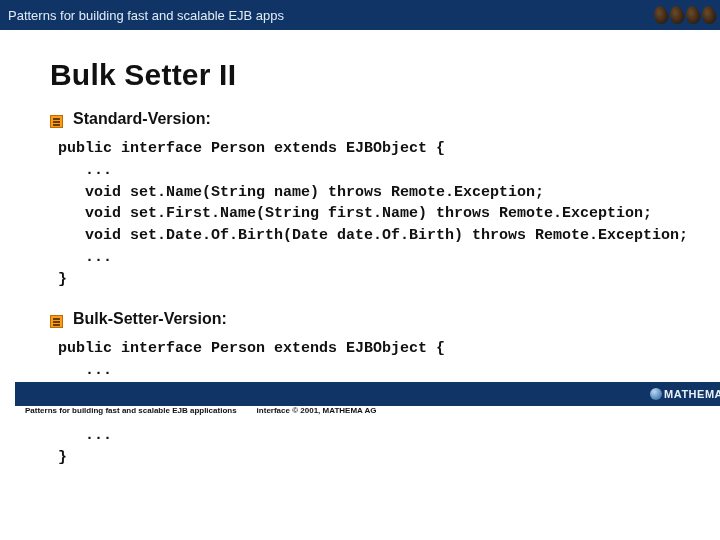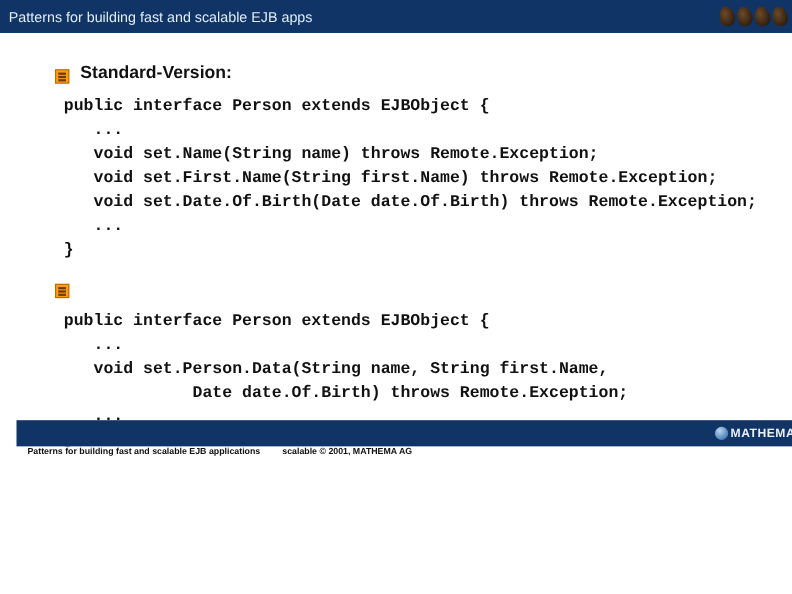--- a/index.html
+++ b/index.html
@@ -38,50 +38,52 @@
       <span class="bean"></span>
       <span class="bean"></span>
       <span class="bean"></span>
     </div>
   </div>
   <div class="gap-bar"></div>
 
   <div class="left-rail"></div>
 
   <div class="main">
+    <h1 class="slide-title">Bulk Setter II</h1>
 
     <div class="bullet-row">
       <span class="bullet-icon"></span>
       <span class="bullet-text">Standard-Version:</span>
     </div>
     <div class="code-block">public interface Person extends EJBObject {
    ...
    void set.Name(String name) throws Remote.Exception;
    void set.First.Name(String first.Name) throws Remote.Exception;
    void set.Date.Of.Birth(Date date.Of.Birth) throws Remote.Exception;
    ...
 }</div>
 
     <div class="bullet-row">
       <span class="bullet-icon"></span>
+      <span class="bullet-text">Bulk-Setter-Version:</span>
     </div>
     <div class="code-block">public interface Person extends EJBObject {
    ...
    void set.Person.Data(String name, String first.Name,
              Date date.Of.Birth) throws Remote.Exception;
    ...
 }</div>
   </div>
 
   <div class="footer-bar">
     <div class="footer-blue">
       <span class="logo">
         <span class="globe"></span>
         <span>MATHEMA</span>
       </span>
     </div>
     <div class="footer-white">
       <span class="footer-text bold">Patterns for building fast and scalable EJB applications</span>
-      <span class="footer-text bold">scalable © 2001, MATHEMA AG</span>
+      <span class="footer-text bold">interface © 2001, MATHEMA AG</span>
     </div>
   </div>
 
 </div>
 
 </body></html>

